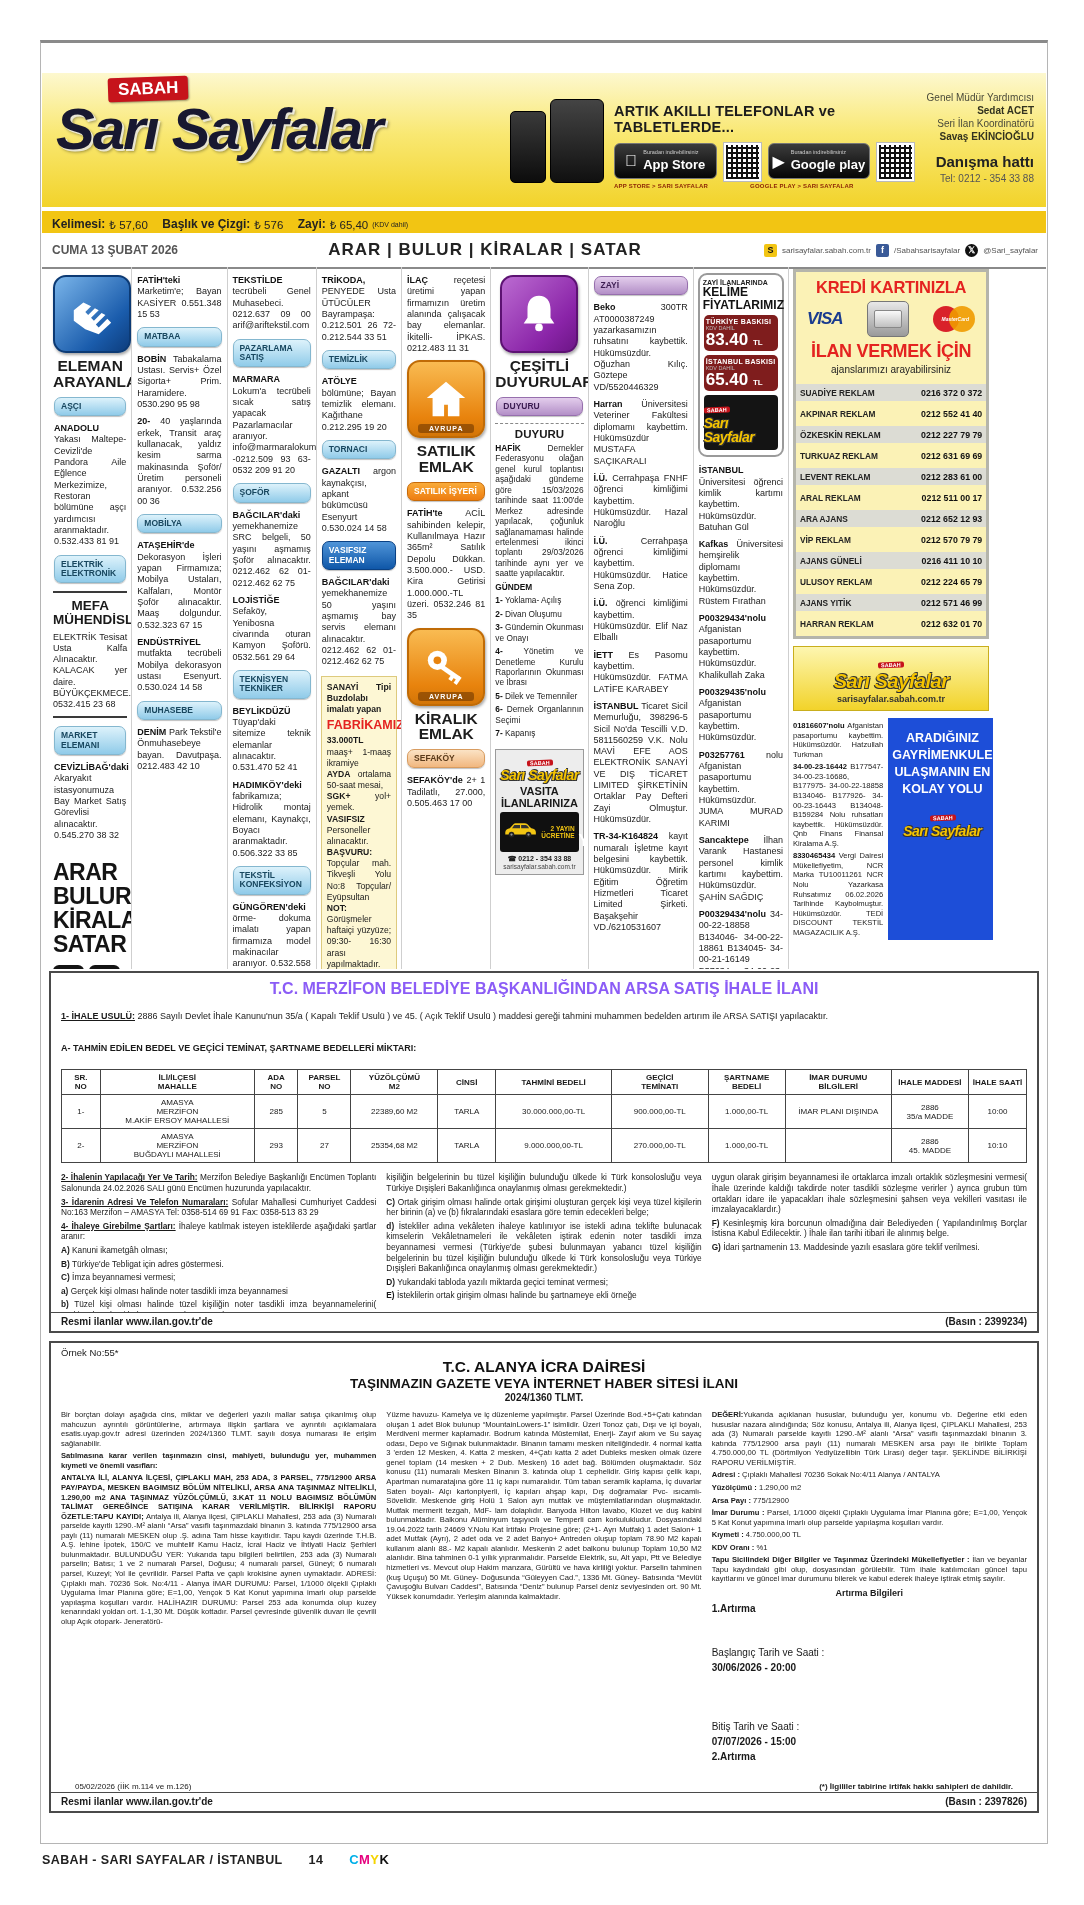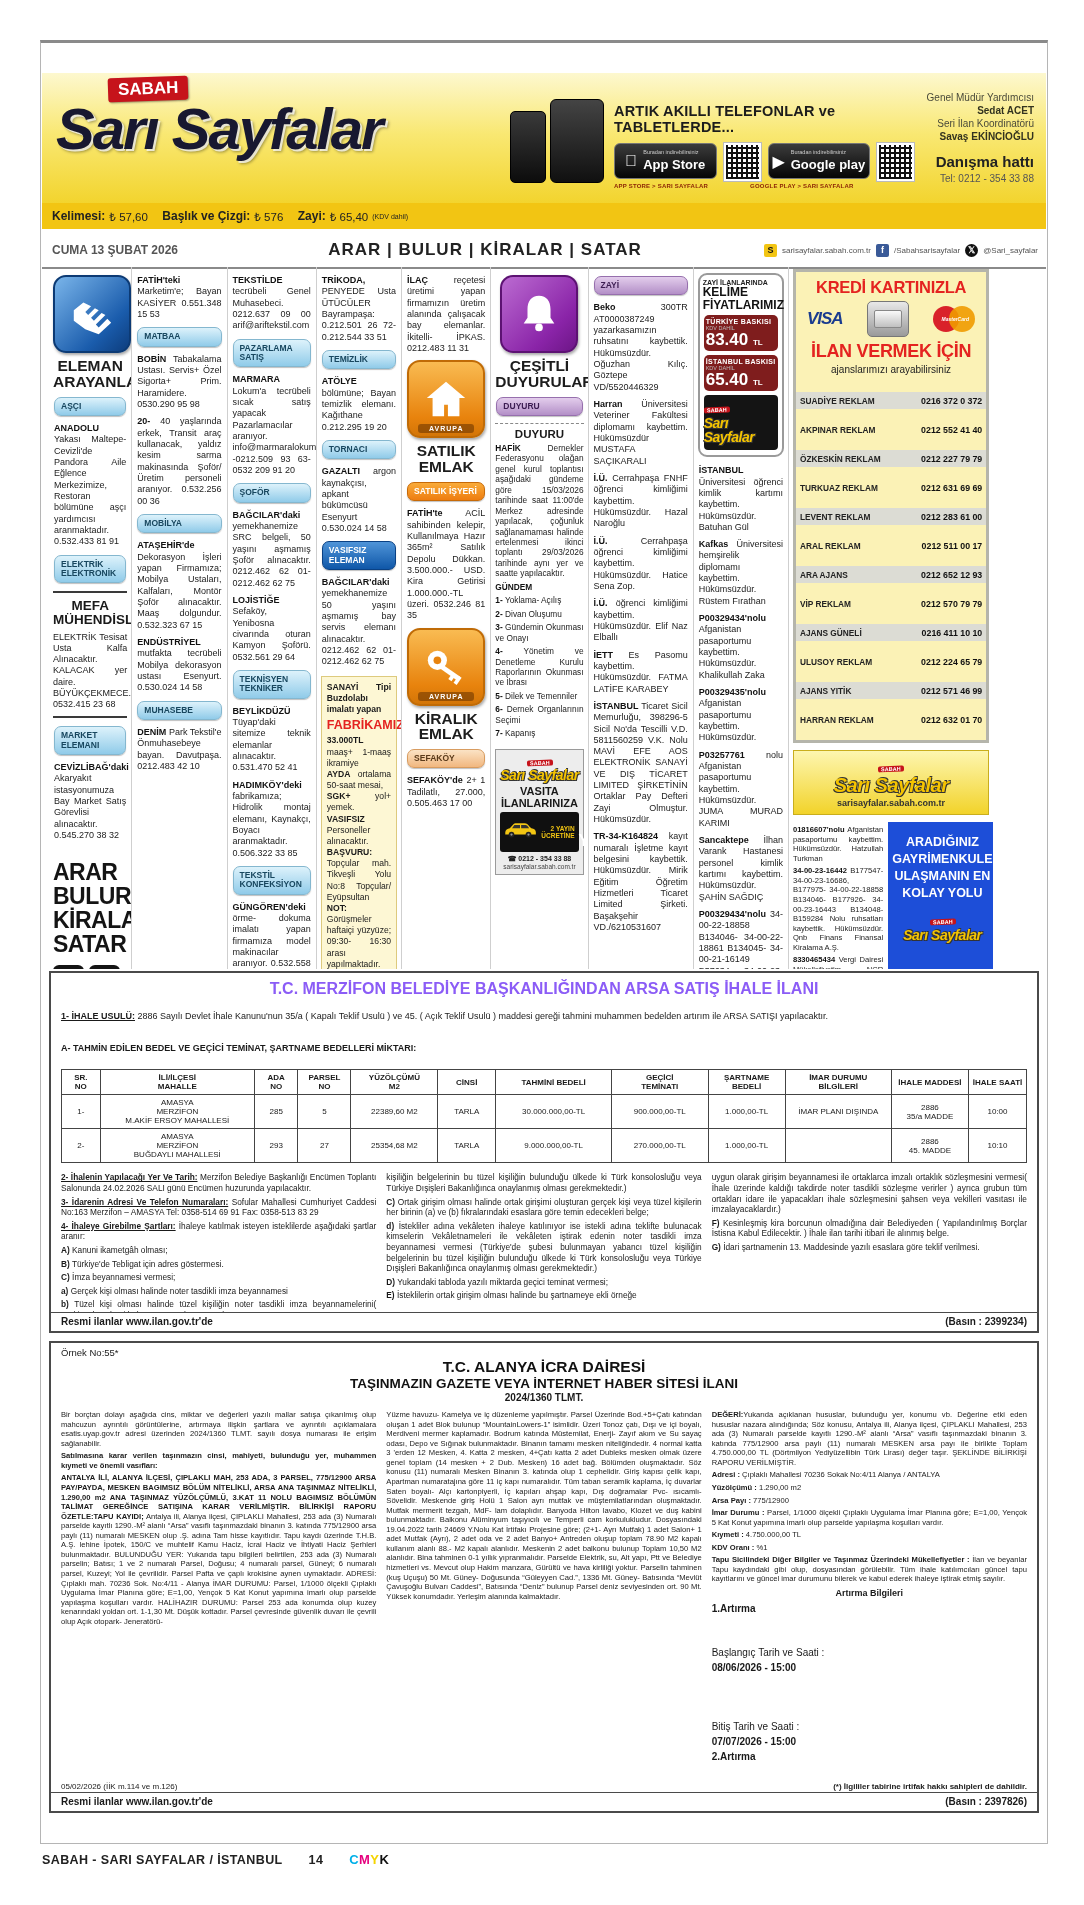--- a/index.html
+++ b/index.html
@@ -23,21 +23,21 @@
   .badge .bt{font-size:13px;font-weight:bold;line-height:1;}
   .badge .bs{font-size:5.5px;display:block;color:#ccc;font-weight:normal;}
   .qr{width:34px;height:34px;background-color:#fff;border:2px solid #fff;outline:1px solid #bbb;background-image:repeating-linear-gradient(0deg,#111 0 2px,transparent 2px 5px),repeating-linear-gradient(90deg,#111 0 2px,transparent 2px 5px);}
   .badgesub{font-size:6px;font-weight:bold;color:#8c2404;margin-top:2px;letter-spacing:.2px;}
   .staff{position:absolute;right:12px;top:18px;text-align:right;font-size:10px;color:#4a4a3a;line-height:1.3;}
   .staff b{color:#33331f;}
   .hotline{font-size:15px;font-weight:bold;color:#222;margin-top:9px;}
   .hotline-tel{font-size:10px;color:#555;}
 
   
-  .pricebar{position:absolute;left:1px;right:1px;top:160px;height:26px;background:#f2c513;display:flex;align-items:center;padding-left:10px;font-size:11.5px;color:#222;gap:4px;}
+  .pricebar{position:absolute;left:1px;right:1px;top:168px;height:26px;background:#f2c513;display:flex;align-items:center;padding-left:10px;font-size:11.5px;color:#222;gap:4px;}
   .pricebar b{font-size:12px;}
   .pricebar .kdv{font-size:7px;}
   .datebar{position:absolute;left:1px;right:1px;top:190px;height:34px;background:#fff;border-bottom:2px solid #8a8a8a;display:flex;align-items:center;}
   .datetxt{font-size:12px;font-weight:bold;color:#555;width:210px;padding-left:10px;}
   .slogan{flex:1;text-align:center;font-size:17px;font-weight:bold;color:#222;letter-spacing:1px;}
   .socials{width:330px;display:flex;align-items:center;justify-content:flex-end;gap:5px;padding-right:8px;font-size:8px;color:#555;}
   .soc{width:13px;height:13px;border-radius:2px;display:inline-flex;align-items:center;justify-content:center;color:#fff;font-weight:bold;font-size:9px;}
   .soc.s{background:#f2c513;color:#111;}
   .soc.f{background:#3a5a98;}
   .soc.x{background:#111;border-radius:50%;}
@@ -102,21 +102,21 @@
   .visa{font-size:17px;font-weight:800;font-style:italic;color:#1a3c8f;letter-spacing:-1px;}
   .cardicon{width:40px;height:34px;background:linear-gradient(#e8e8e8,#9a9a9a);border:1px solid #777;border-radius:5px;display:flex;align-items:center;justify-content:center;}
   .cardicon i{display:block;width:26px;height:16px;background:linear-gradient(#fafafa,#c0c0c0);border:1px solid #888;border-radius:2px;}
   .mc{position:relative;width:42px;height:26px;display:inline-block;}
   .mc i{position:absolute;top:0;width:26px;height:26px;border-radius:50%;}
   .mc .c1{left:0;background:#d9222a;}
   .mc .c2{left:16px;background:#f09b00;opacity:.9;}
   .mc em{position:absolute;top:10px;left:2px;right:0;color:#fff;font-size:5px;font-style:italic;font-weight:bold;text-align:center;}
   .kredi .l2{color:#e42320;font-weight:800;font-size:18px;text-align:center;letter-spacing:-.3px;}
   .kredi .l3{font-size:10px;color:#222;text-align:center;padding:2px 0 5px;}
-  .agrow{display:flex;justify-content:space-between;align-items:center;font-size:8.3px;font-weight:bold;color:#222;padding:3.5px 4px;margin:12px -5px;}
+  .agrow{display:flex;justify-content:space-between;align-items:center;font-size:8.3px;font-weight:bold;color:#222;padding:3.5px 4px;margin:4px -5px;}
   .agrow:nth-child(odd){background:#dcdcd4;}
   .agrow .ph{font-size:8.8px;color:#111;}
   .sybox{background:linear-gradient(#fdf6b0,#f2d32a);border:1px solid #c9ae1d;margin:7px 0;text-align:center;padding:6px 2px;}
   .sybox .mtxt{font-size:20px;}
   .sybox .url{font-size:9px;font-weight:bold;color:#333;margin-top:2px;}
   .bottomrow{display:flex;gap:5px;margin-top:2px;}
   .bottomrow .bleft{flex:0 0 46%;}
   .bottomrow .bleft .ad{font-size:7.6px;margin:3px 0;}
   .emlak{flex:1;background:#1d4ed8;color:#fff;text-align:center;padding:12px 4px 20px;}
   .emlak .el{font-size:12.5px;font-weight:800;line-height:1.35;}
@@ -138,21 +138,21 @@
   .ornek{font-size:9.5px;padding:4px 10px 0;}
   .a-title1{text-align:center;font-weight:800;font-size:15.5px;color:#111;}
   .a-title2{text-align:center;font-weight:800;font-size:13.5px;color:#111;}
   .a-doc{text-align:center;font-weight:bold;font-size:10px;padding:1px 0 3px;}
   #alanya .off-cols{font-size:7.6px;line-height:1.26;}
   .art-title{font-weight:800;text-align:center;font-size:9px;margin:4px 0 2px;}
   .artrow{display:flex;font-size:10px;line-height:1.5;flex-direction:column;}
   .artrow .an{flex:0 0 44px;font-weight:800;}
   .artrow .al{flex:1;}
   .artrow .av{font-weight:800;}
-  .a-notes{display:flex;justify-content:space-between;padding:0 10px;font-size:8px;position:absolute;bottom:20px;left:0;right:0;}
+  .a-notes{display:flex;justify-content:space-between;padding:0 24px;font-size:8px;position:absolute;bottom:20px;left:0;right:0;}
   .a-notes .n2{font-weight:bold;}
 
   .pgfooter{position:absolute;left:42px;top:1852px;font-size:12.5px;font-weight:bold;color:#222;letter-spacing:.4px;display:flex;gap:26px;align-items:baseline;}
   #cmyk span{font-size:13px;}
 </style>
 </head>
 <body>
 
 <div class="crop" style="left:434px;top:42px;">+</div>
 <div class="crop" style="left:434px;top:1820px;">+</div>
@@ -589,21 +589,21 @@
           <p><b>Yüzölçümü :</b> 1.290,00 m2</p>
           <p><b>Arsa Payı :</b> 775/12900</p>
           <p><b>İmar Durumu :</b> Parsel, 1/1000 ölçekli Çıplaklı Uygulama İmar Planına göre; E=1,00, Yençok 5 Kat Konut yapımına imarlı olup parselde yapılaşma koşulları vardır.</p>
           <p><b>Kıymeti :</b> 4.750.000,00 TL</p>
           <p><b>KDV Oranı :</b> %1</p>
           <p><b>Tapu Sicilindeki Diğer Bilgiler ve Taşınmaz Üzerindeki Mükellefiyetler :</b> İlan ve beyanlar Tapu kaydındaki gibi olup, dosyasından görülebilir. Tüm ihale katılımcıları güncel tapu kayıtlarını ve güncel imar durumunu bilerek ve kabul ederek ihaleye iştirak etmiş sayılır.</p>
           <div class="art-title">Artırma Bilgileri</div>
           <div class="artrow">
             <span class="an">1.Artırma</span>
             <span class="al">Başlangıç Tarih ve Saati :</span>
-            <span class="av">08/06/2026 - 15:00</span>
+            <span class="av">30/06/2026 - 20:00</span>
           </div>
           <div class="artrow">
             <span class="an"></span>
             <span class="al">Bitiş Tarih ve Saati :</span>
             <span class="av">07/07/2026 - 15:00</span>
           </div>
           <div class="artrow">
             <span class="an">2.Artırma</span>
             <span class="al">Başlangıç Tarih ve Saati :</span>
             <span class="av">30/07/2026 - 15:00</span>

